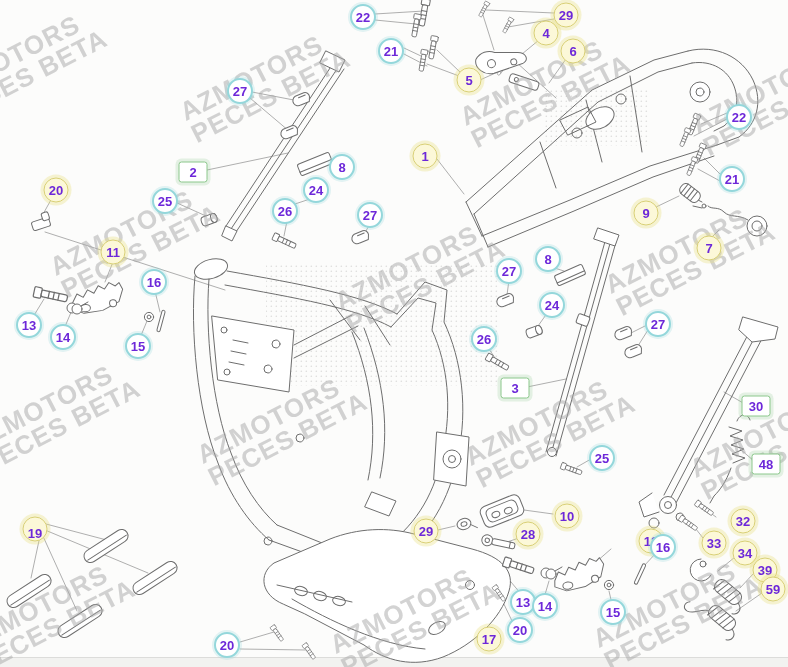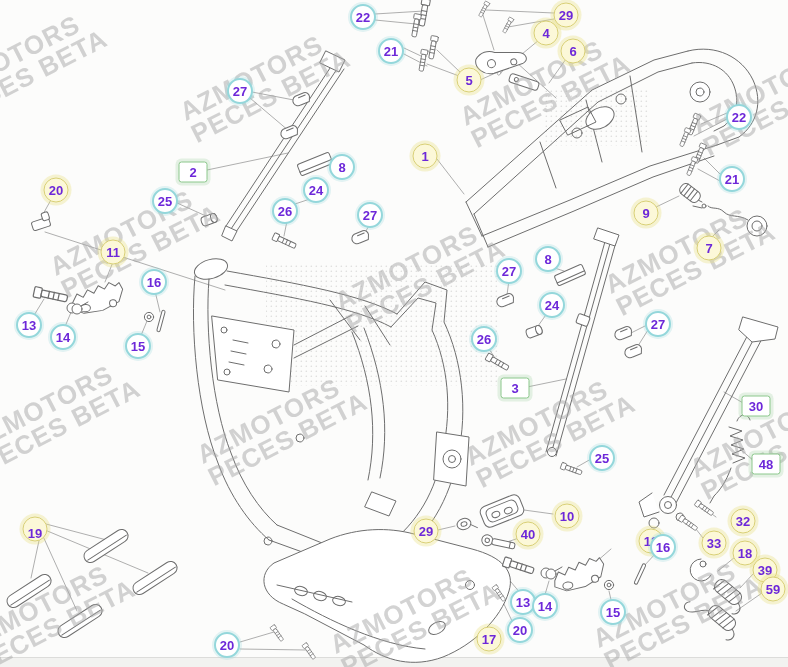--- a/index.html
+++ b/index.html
@@ -489,39 +489,39 @@
       <div class="callout cyan" style="left: 370px; top: 215px;">
         <span>27</span>
       </div>
       <div class="callout cyan" style="left: 509px; top: 271px;">
         <span>27</span>
       </div>
       <div class="callout cyan" style="left: 658px; top: 324px;">
         <span>27</span>
       </div>
       <div class="callout yellow" style="left: 528px; top: 534px;">
-        <span>40</span>
+        <span>28</span>
       </div>
       <div class="callout yellow" style="left: 426px; top: 531px;">
         <span>29</span>
       </div>
       <div class="callout green" style="left: 756px; top: 406px;">
         <span>30</span>
       </div>
       <div class="callout green" style="left: 766px; top: 464px;">
         <span>48</span>
       </div>
       <div class="callout yellow" style="left: 743px; top: 521px;">
         <span>32</span>
       </div>
       <div class="callout yellow" style="left: 714px; top: 543px;">
         <span>33</span>
       </div>
       <div class="callout yellow" style="left: 745px; top: 553px;">
-        <span>18</span>
+        <span>34</span>
       </div>
       <div class="callout yellow" style="left: 765px; top: 570px;">
         <span>39</span>
       </div>
       <div class="callout yellow" style="left: 773px; top: 589px;">
         <span>59</span>
       </div>
     </div>
 </div>
 

